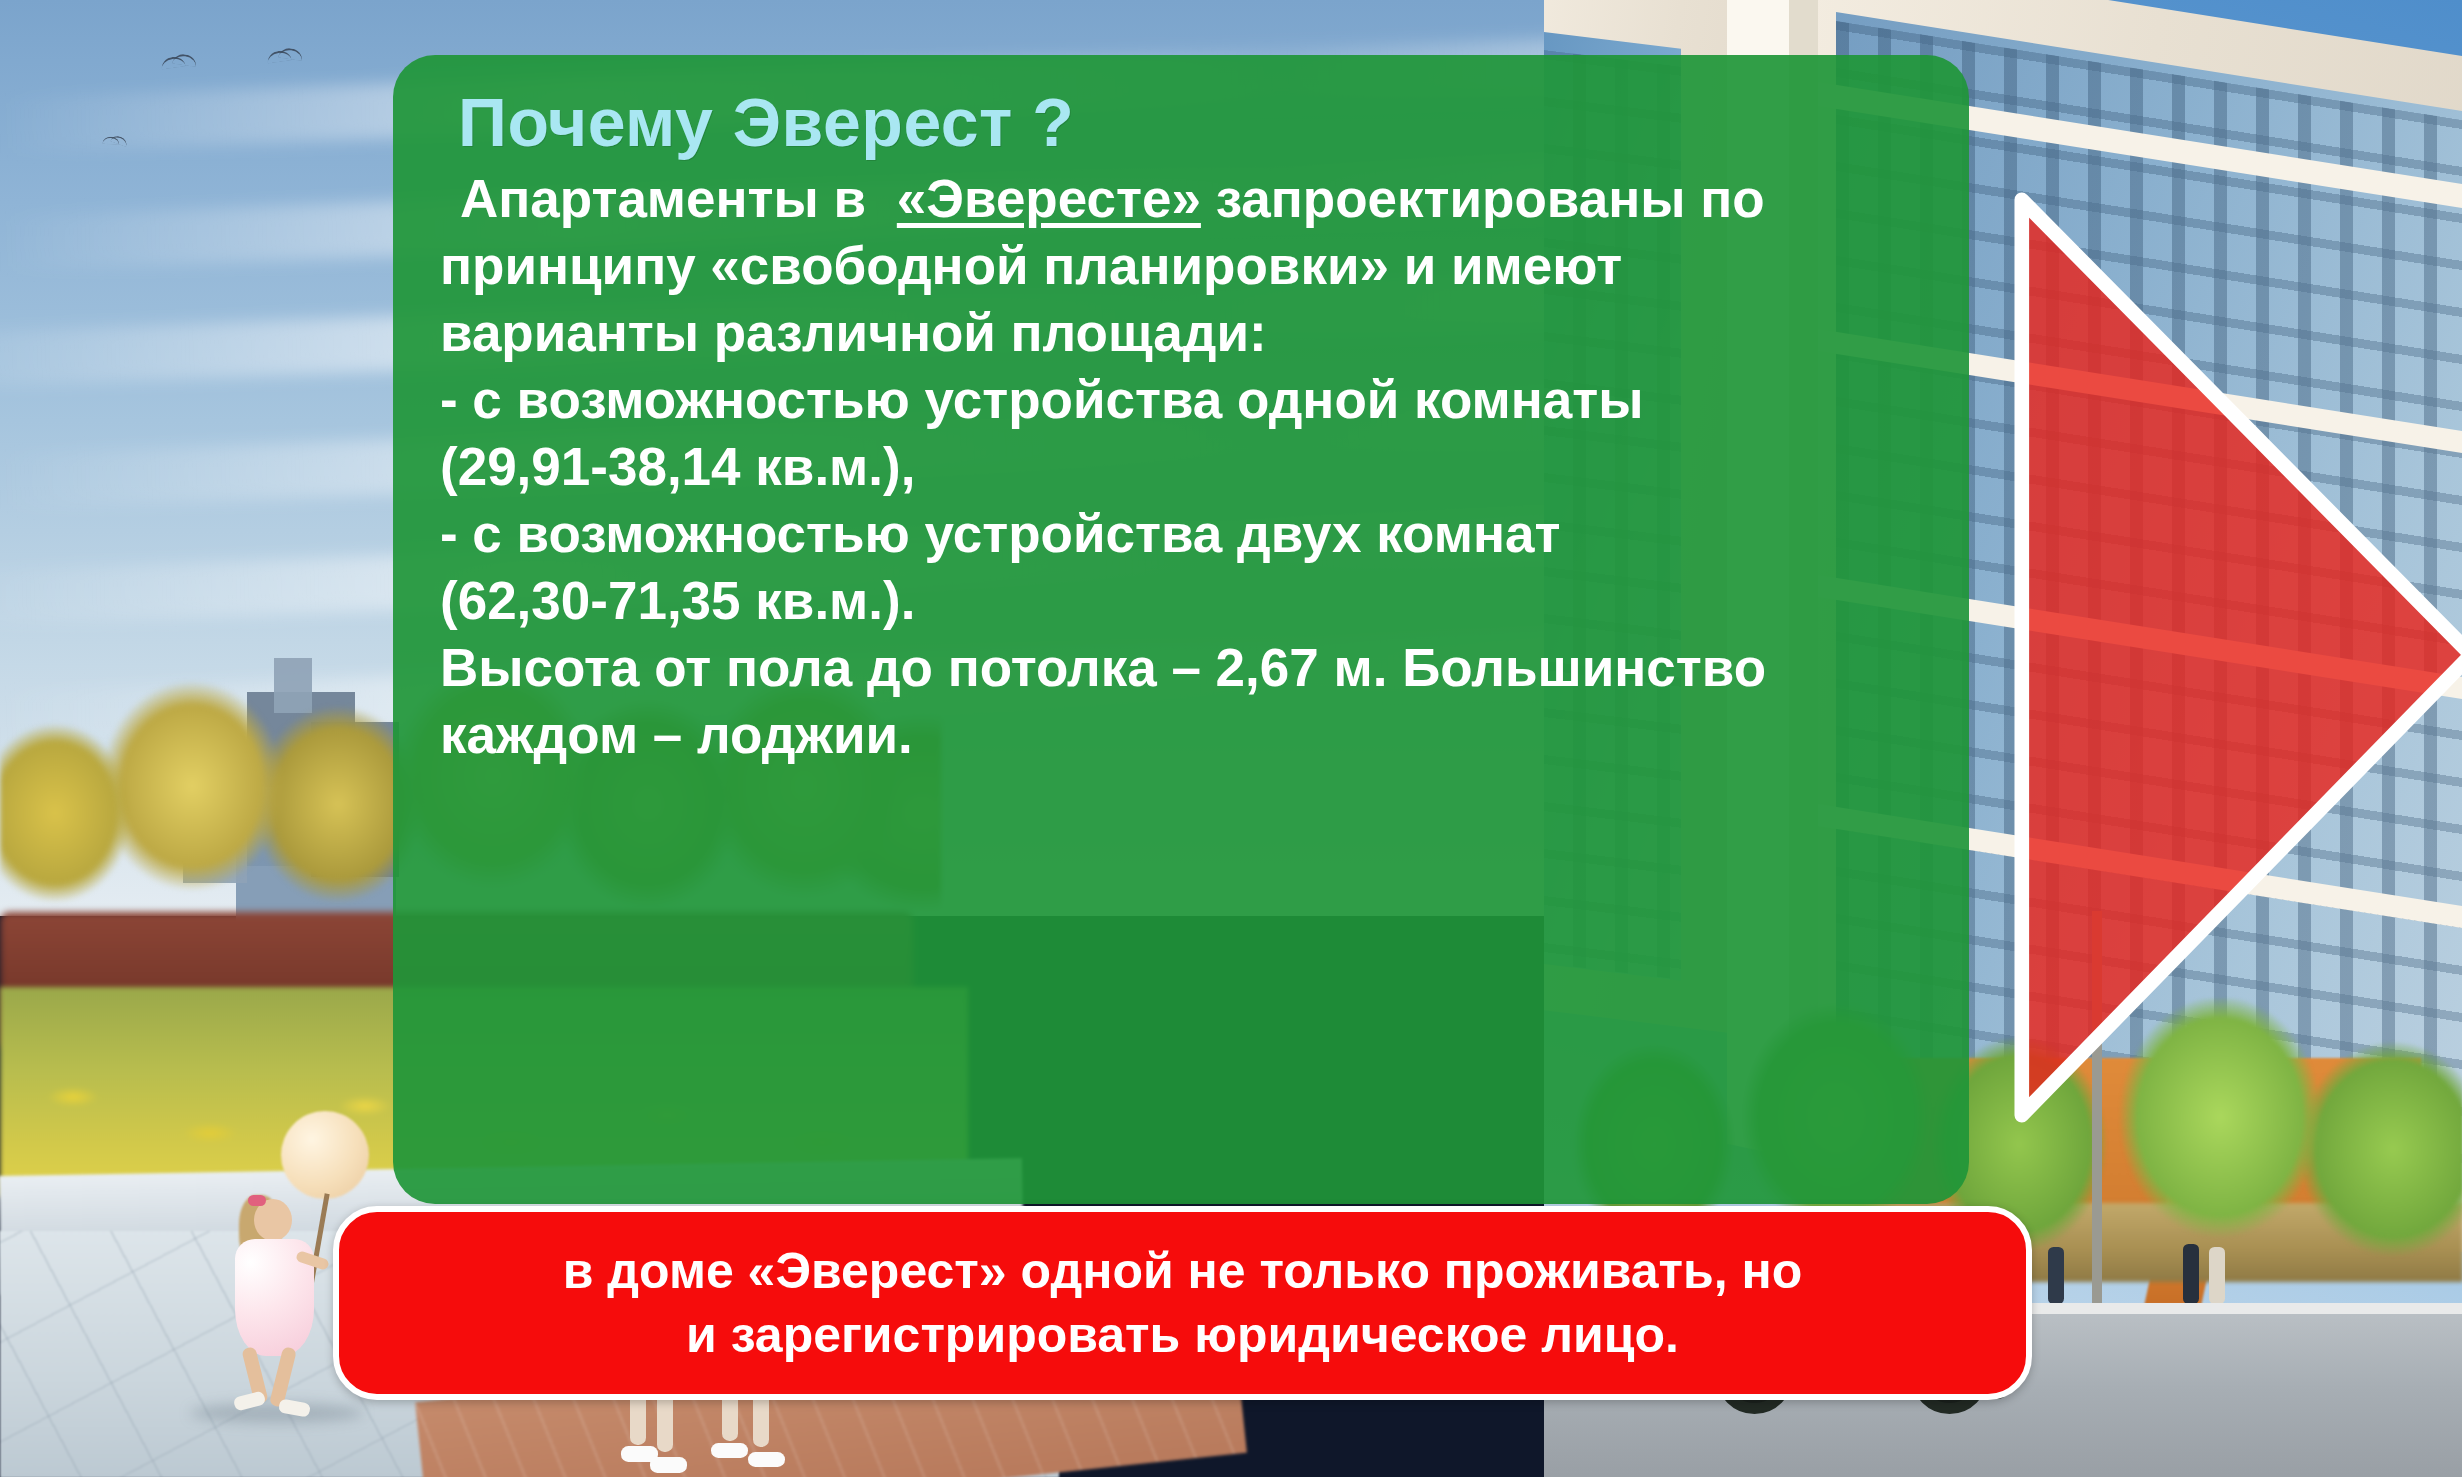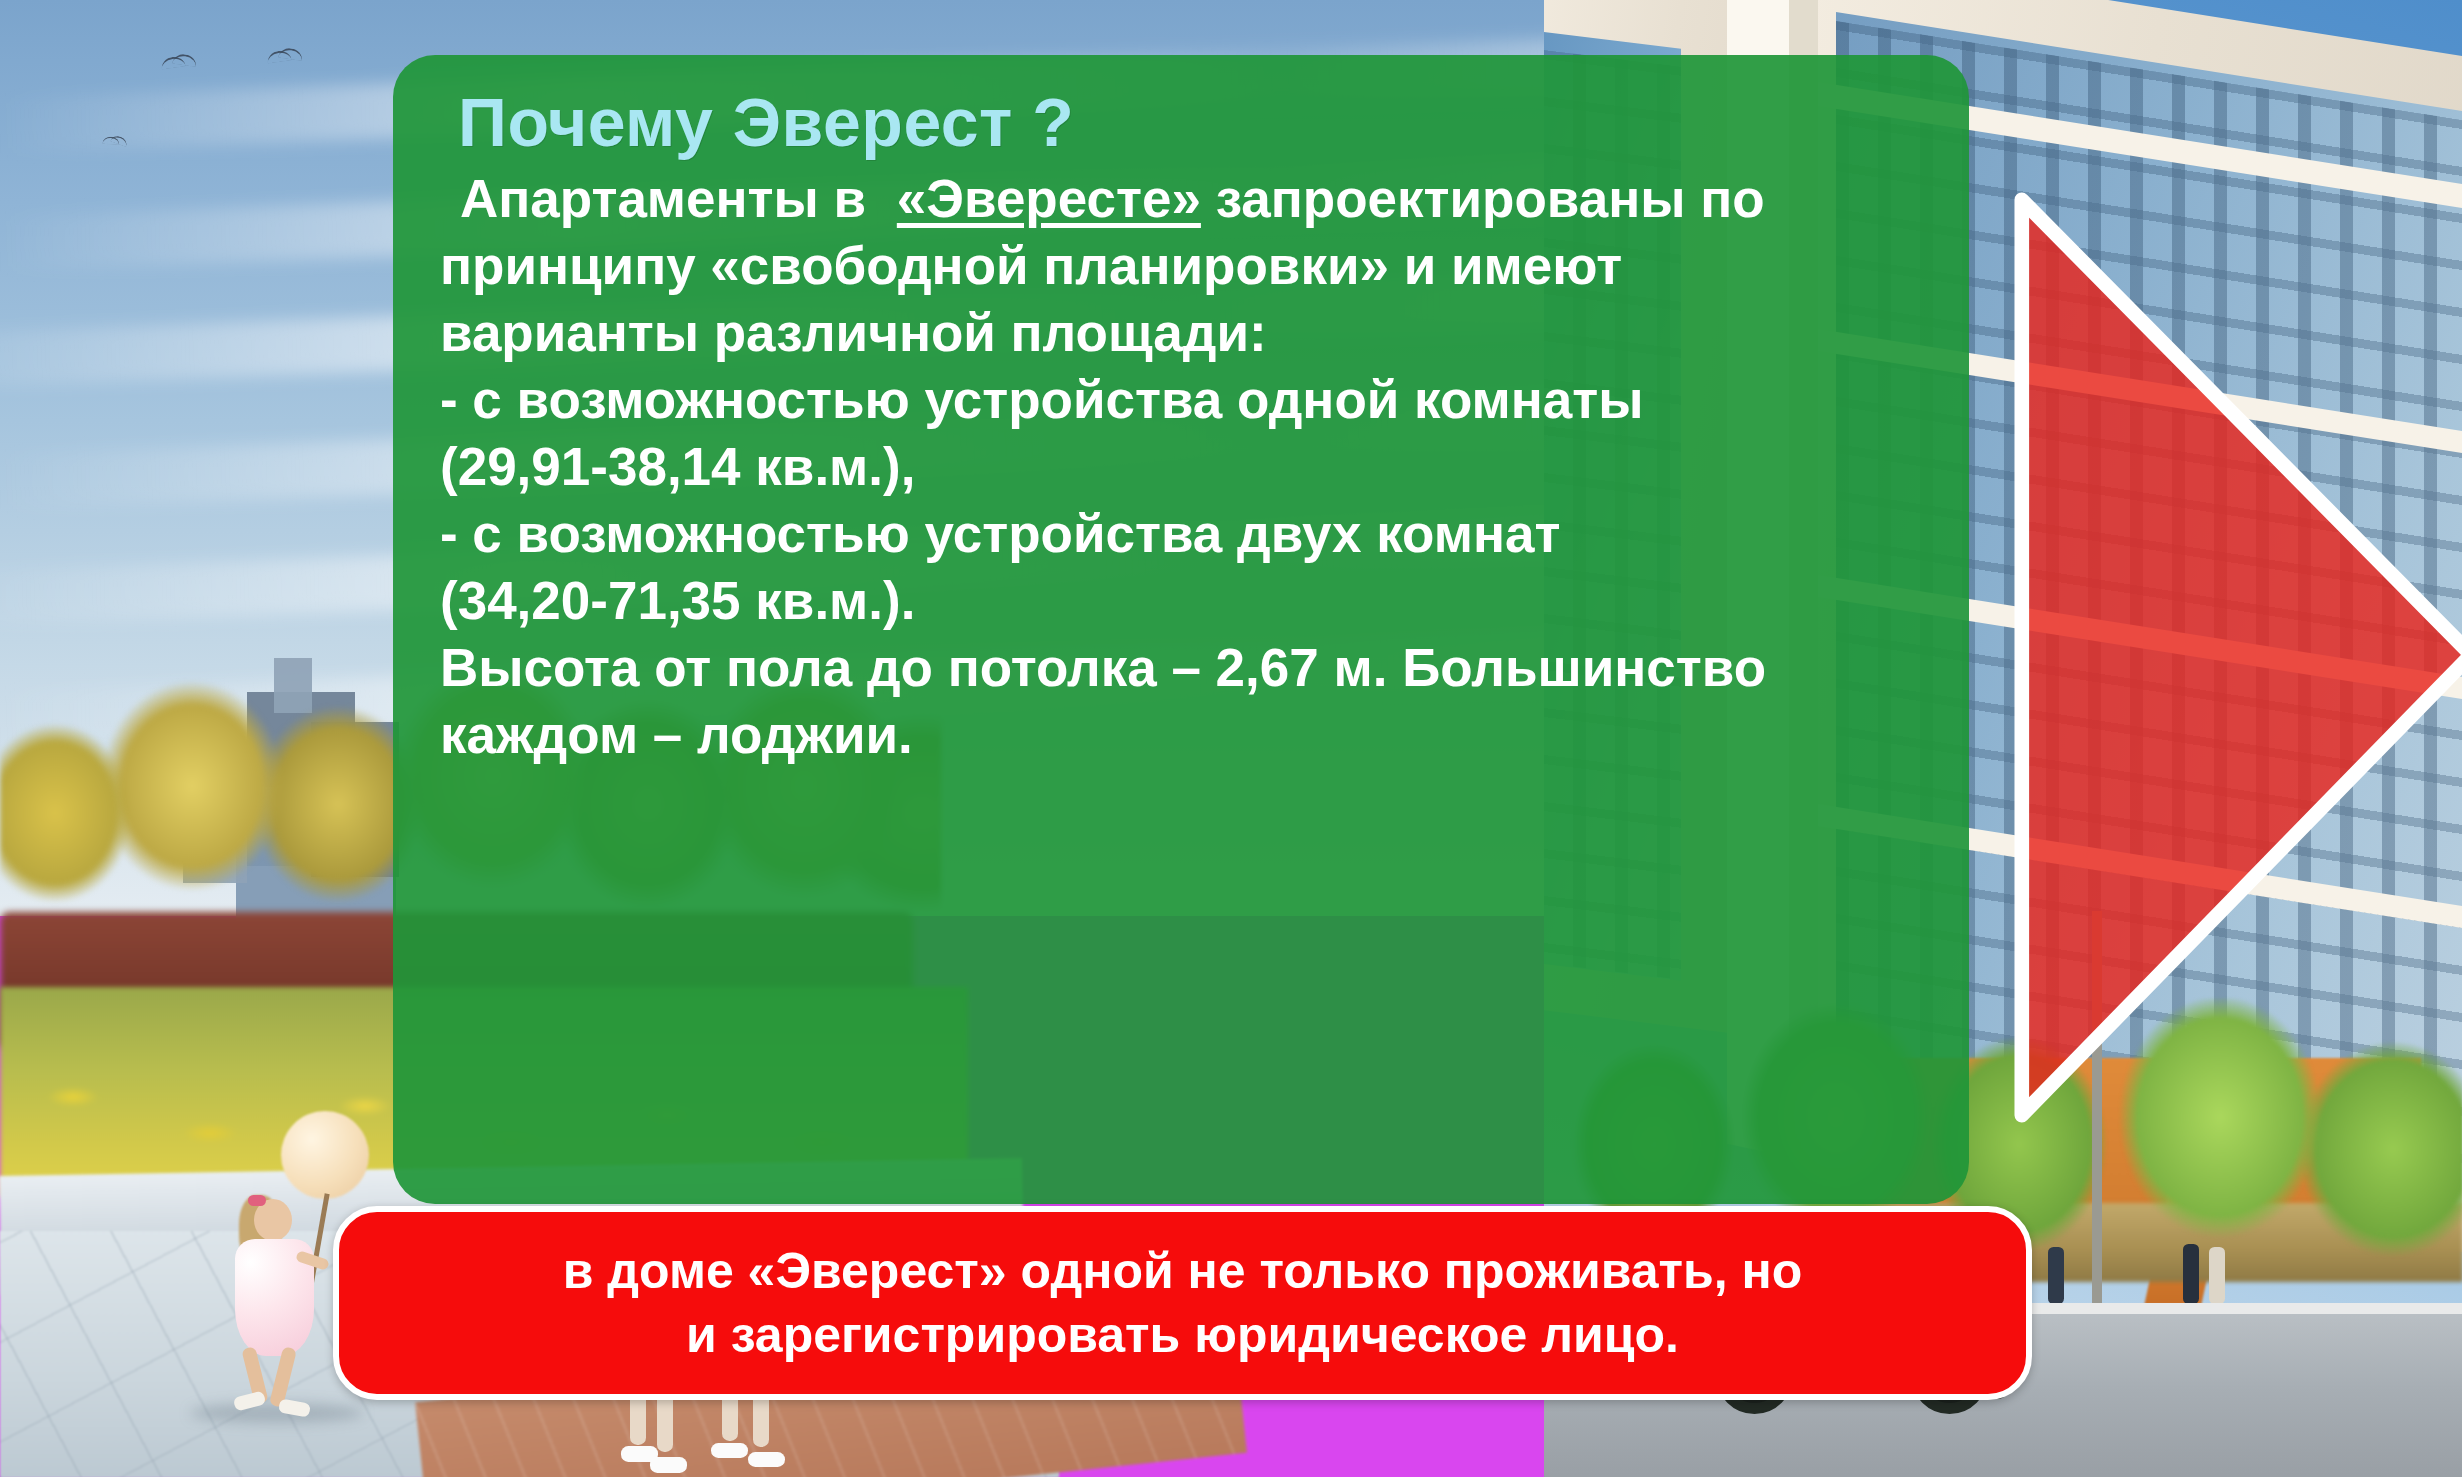--- a/index.html
+++ b/index.html
@@ -6,21 +6,21 @@
   html,body{margin:0;padding:0;background:#000;}
   body{
     font-family:"Liberation Sans","DejaVu Sans",sans-serif;
   }
 
   .slide{
     position:relative;
     width:2462px;
     height:1478px;
     overflow:hidden;
-    background:#d946ef;
+    background:#0f172a;
   }
 
   
   .bg{position:absolute;inset:0;overflow:hidden;}
 
   .sky{
     position:absolute;left:0;top:0;width:100%;height:62%;
     background:
       linear-gradient(180deg,#7ba4cc 0%,#8fb4d6 22%,#a6c5de 46%,#c2d7e6 70%,#d9e5ee 90%,#e4ecf2 100%);
   }
@@ -378,21 +378,21 @@
 
       <h1 class="panel-title">Почему Эверест ?</h1>
 
       <p class="body-line indent"><span>Апартаменты в </span><span class="u">«Эвересте»</span><span> запроектированы по</span></p>
 
       <p class="body-line">принципу «свободной планировки» и имеют</p>
       <p class="body-line">варианты различной площади:</p>
       <p class="body-line">- с возможностью устройства одной комнаты</p>
       <p class="body-line">(29,91-38,14 кв.м.),</p>
       <p class="body-line">- с возможностью устройства двух комнат</p>
-      <p class="body-line">(34,20-71,35 кв.м.).</p>
+      <p class="body-line">(62,30-71,35 кв.м.).</p>
       <p class="body-line">Высота от пола до потолка – 2,67 м. Большинство</p>
       <p class="body-line">каждом – лоджии.</p>
 
     </div>
   </div>
 
   <div class="red-banner">
     <div class="red-line">в доме «Эверест»  одной не только проживать, но</div>
     <div class="red-line">и зарегистрировать юридическое лицо.</div>
   </div>

